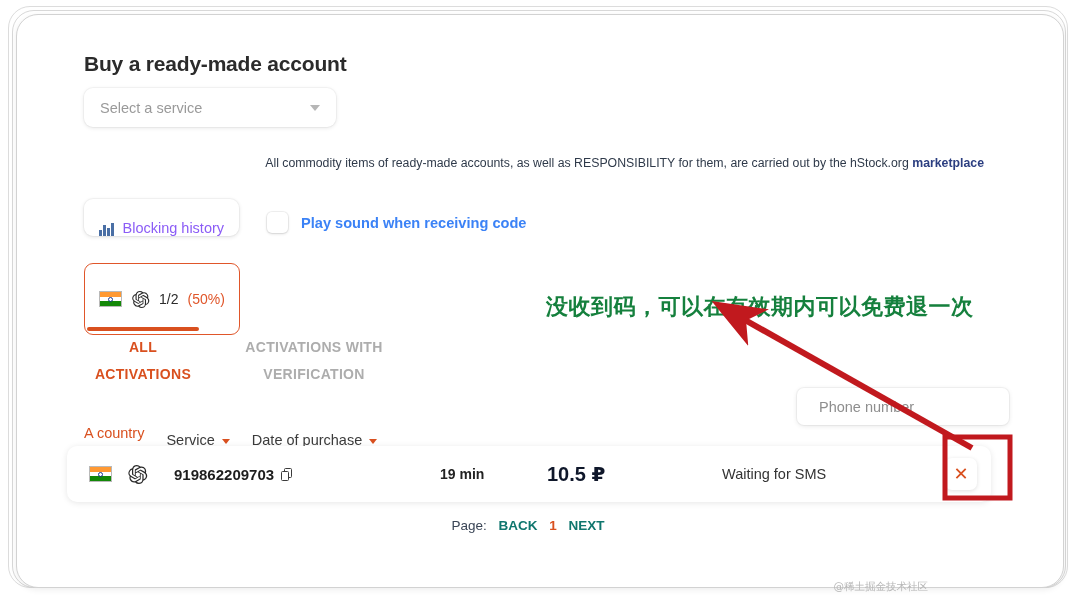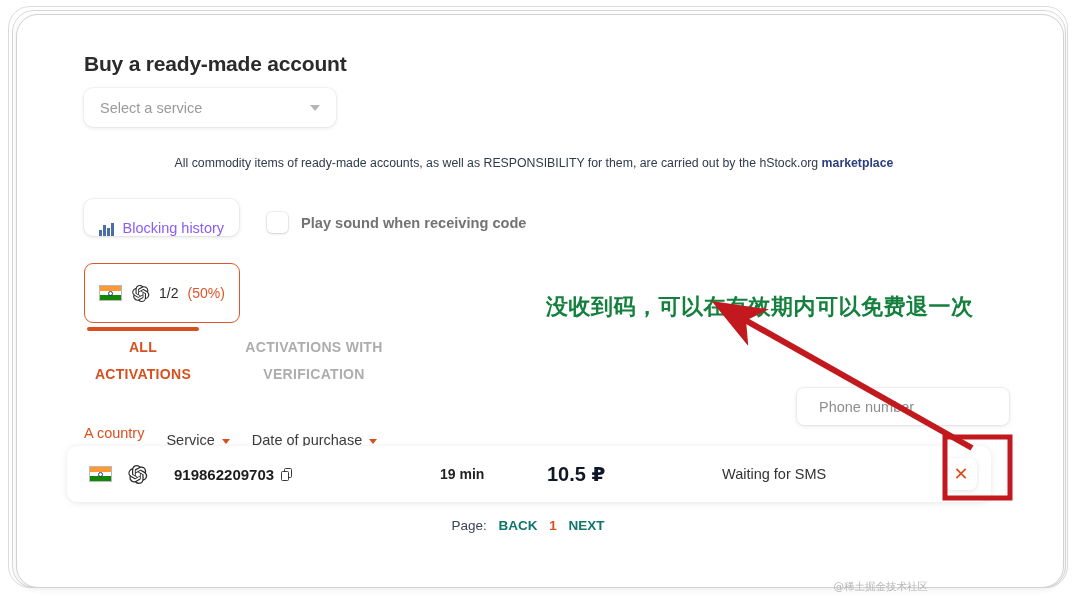--- a/index.html
+++ b/index.html
@@ -59,21 +59,21 @@
     width: 0; height: 0;
     border-left: 5px solid transparent;
     border-right: 5px solid transparent;
     border-top: 6px solid #b6b6b6;
   }
 
   .disclaimer {
     position: absolute; left: 62px; top: 136px;
     width: 900px;
     font-size: 12.3px; color: #2f3a4a;
-    text-align: center;
+    text-align: right;
     white-space: nowrap;
   }
   .disclaimer .link { color: #2b3e80; font-weight: bold; }
 
   .blocking-btn {
     position: absolute; left: 62px; top: 179px;
     height: 37px; padding: 0 15px;
     background: #ffffff; border-radius: 9px;
     box-shadow: 0 1px 4px rgba(0,0,0,0.12), 0 0 0 1px rgba(0,0,0,0.03);
     display: flex; align-items: flex-end; gap: 9px;
@@ -83,27 +83,27 @@
   .bar-icon i { display:block; width:2.5px; background:#4a6fa5; }
 
   .sound-check {
     position: absolute; left: 245px; top: 192px;
     width: 21px; height: 21px;
     background:#fff; border-radius:5px;
     box-shadow: 0 1px 3px rgba(0,0,0,0.14), 0 0 0 1px rgba(0,0,0,0.05);
   }
   .sound-label {
     position: absolute; left: 279px; top: 195px;
-    font-size: 14.6px; font-weight: bold; color: #737373;
+    font-size: 14.6px; font-weight: bold; color: #3b82f6;
   }
 
   
   .count-badge {
     position: absolute; left: 62px; top: 243px;
-    height: 38px; padding: 10px 14px;
+    height: 38px; padding: 16px 14px;
     border: 1.6px solid #e0562a; border-radius: 9px;
     background:#fff;
     display:flex; align-items:center; gap: 9px;
   }
   .badge-count { font-size: 14px; color:#2c2c2c; }
   .badge-pct   { font-size: 14px; color:#e0562a; }
 
   .flag {
     width: 23px; height: 16px; position: relative;
     border: 0.5px solid #b9b9b9; box-sizing: border-box;

